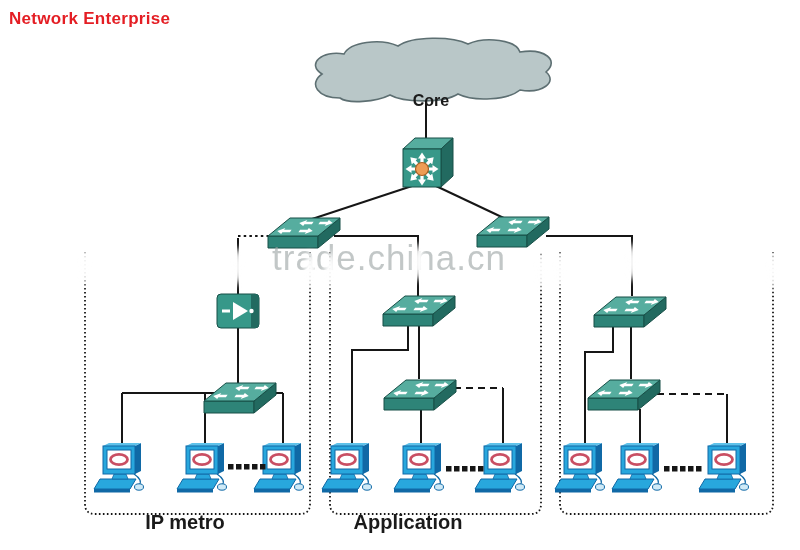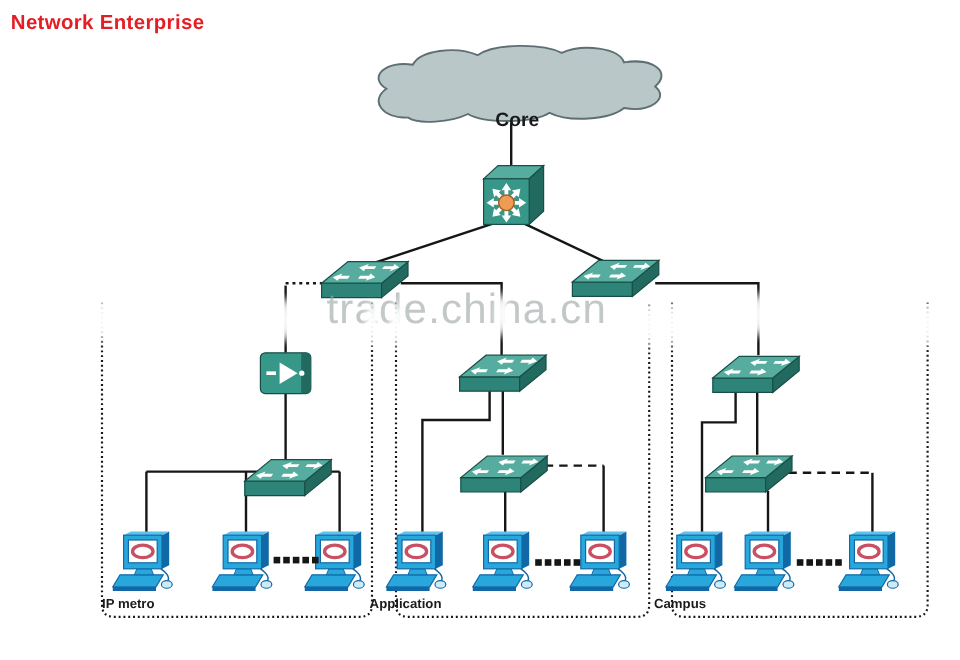--- a/index.html
+++ b/index.html
@@ -11,22 +11,22 @@
     --watermark-gray:#9ea6a6; --label-black:#1a1a1a;
   }
   html,body{margin:0;padding:0;background:#ffffff;}
   #stage{position:relative;width:800px;height:550px;background:#ffffff;overflow:hidden;
          font-family:"Liberation Sans", sans-serif;}
   #diagram-svg{position:absolute;left:0;top:0;}
   .page-title{position:absolute;left:9px;top:9px;font-size:17px;font-weight:800;
               letter-spacing:0.3px;color:var(--title-red);}
   .cloud-label{position:absolute;left:396px;top:64px;width:70px;text-align:center;
                font-size:16px;font-weight:700;color:var(--label-black);margin-top:28px;}
-  .section-label{position:absolute;top:498px;width:200px;
-                 font-size:11px;font-weight:700;color:var(--label-black);}
+  .section-label{position:absolute;top:511px;width:200px;text-align:center;
+                 font-size:20px;font-weight:700;color:var(--label-black);}
   #label-ip-metro{left:85px;}
   #label-enterprise{left:308px;}
   #label-campus{left:545px;}
   .watermark{position:absolute;left:272px;top:238px;font-size:35px;font-weight:400;
              letter-spacing:1px;color:var(--watermark-gray);opacity:0.62;white-space:nowrap;}
   .smudge{position:absolute;width:16px;height:58px;pointer-events:none;
           background:radial-gradient(ellipse 55% 50% at 50% 35%,
             rgba(255,255,255,1) 0%, rgba(255,255,255,0.95) 45%, rgba(255,255,255,0) 78%);
           filter:blur(2px);}
 </style>
@@ -173,15 +173,14 @@
   <div class="smudge" style="left:410px;top:242px;"></div>
   <div class="smudge" style="left:533px;top:250px;"></div>
   <div class="smudge" style="left:552px;top:250px;"></div>
   <div class="smudge" style="left:624px;top:242px;"></div>
   <div class="smudge" style="left:765px;top:250px;"></div>
 
   <div class="page-title">Network Enterprise</div>
   <div class="cloud-label">Core</div>
   <div class="section-label" id="label-ip-metro">IP metro</div>
   <div class="section-label" id="label-enterprise">Application</div>
-  <div class="section-label" id="label-campus">Campus</div>
 
 </div>
 
 </body></html>

